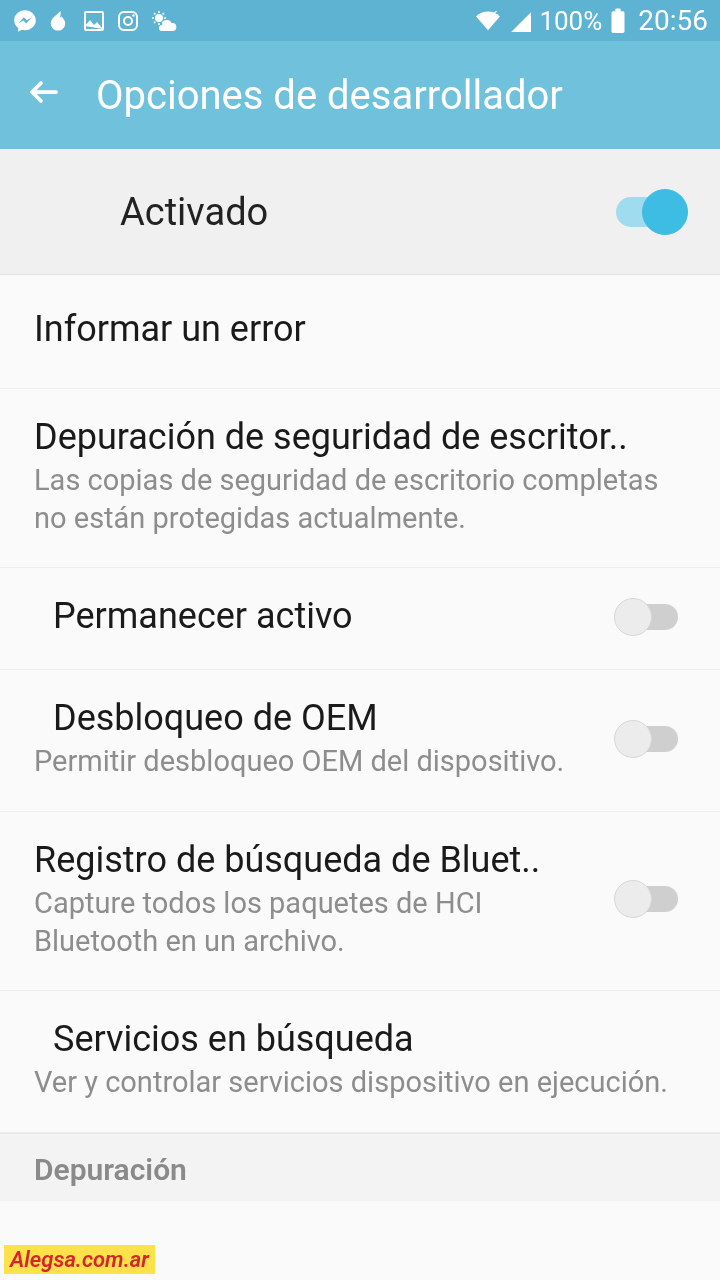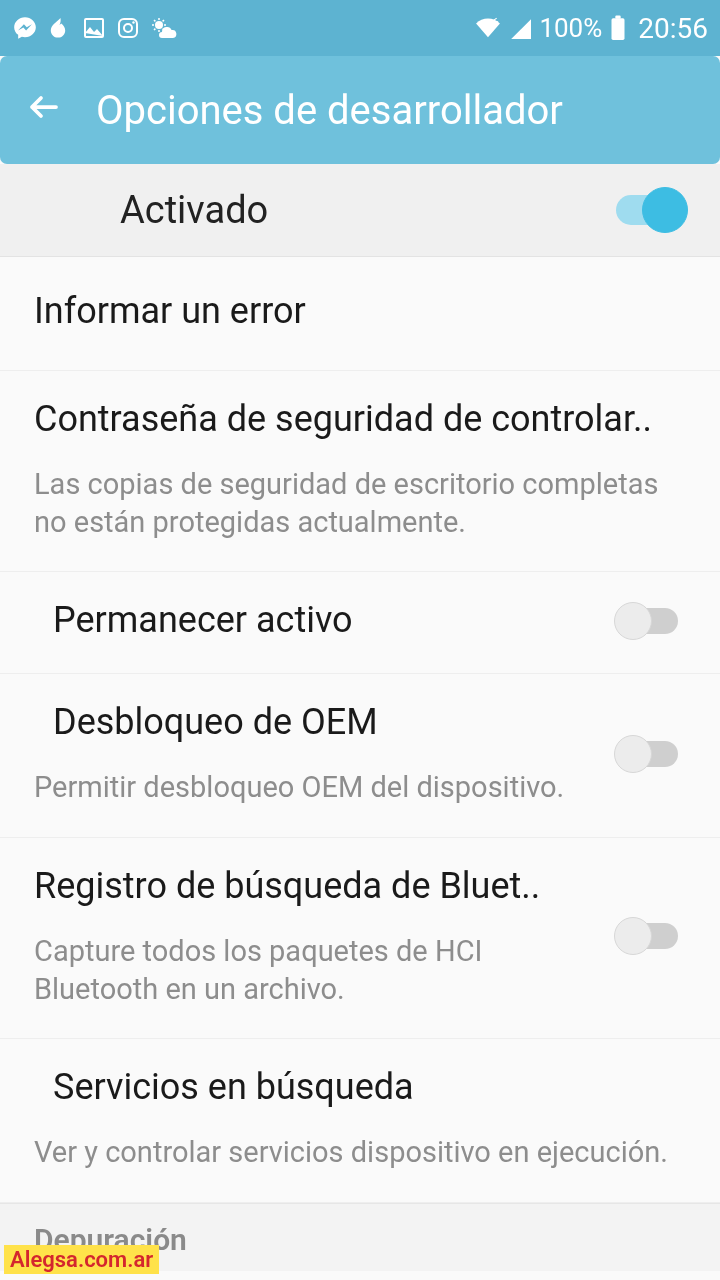--- a/index.html
+++ b/index.html
@@ -1,20 +1,20 @@
 <!DOCTYPE html>
 <html><head>
 <meta charset="utf-8">
 <style>
   * { margin: 0; padding: 0; box-sizing: border-box; }
   html, body { width: 720px; height: 1280px; font-family: -apple-system, Roboto, "Segoe UI", sans-serif; background: #fafafa; overflow: hidden; }
 
   
   .status-bar {
-    height: 56px;
+    height: 41px;
     background: #5db3d1;
     color: #fff;
     display: flex;
     align-items: center;
     justify-content: space-between;
     padding: 0 12px;
     font-size: 26px;
   }
   .status-left { display: flex; align-items: center; gap: 10px; }
   .status-right { display: flex; align-items: center; gap: 8px; font-weight: 400; }
@@ -24,29 +24,28 @@
 
   
   .app-bar {
     height: 108px;
     background: #6fc1dc;
     color: #fff;
     display: flex;
     align-items: center;
     padding: 0 26px;
     gap: 34px;
-    border-radius: 7px;
   }
   .app-bar .back { font-size: 40px; line-height: 1; }
   .app-bar .title { font-size: 40px; font-weight: 400; }
 
   
   .master-row {
     background: #f0f0f0;
-    height: 93px;
+    height: 126px;
     display: flex;
     align-items: center;
     justify-content: space-between;
     padding: 0 32px 0 120px;
     border-bottom: 1px solid #e3e3e3;
   }
   .master-row .label { font-size: 38px; color: #222; }
 
   
   .toggle {
@@ -92,39 +91,40 @@
     line-height: 1.25;
     white-space: nowrap;
     overflow: hidden;
     text-overflow: ellipsis;
   }
   .row .title.wrap { white-space: normal; margin-left: 19px; }
   .row .sub {
     font-size: 29px;
     color: #8d8d8d;
     line-height: 1.3;
-    margin-top: 24px;
+    margin-top: 2px;
   }
   .row.nosub .title { padding: 6px 0; }
 
   .section-header {
     padding: 18px 34px 14px 34px;
     font-size: 30px;
     color: #8a8a8a;
     font-weight: 600;
     background: #f3f3f3;
     border-top: 1px solid #e6e6e6;
   }
 
   
   .watermark {
     position: absolute;
     bottom: 6px; left: 4px;
     font-size: 22px;
     color: #d4262e;
+    font-style: italic;
     font-weight: 600;
     background: #ffe24a;
     padding: 2px 6px;
   }
 </style>
 </head>
 <body>
 
 <div class="status-bar">
   <div class="status-left">
@@ -202,21 +202,21 @@
 <div class="list">
 
   <div class="row nosub">
     <div class="text">
       <div class="title">Informar un error</div>
     </div>
   </div>
 
   <div class="row">
     <div class="text">
-      <div class="title">Contraseña de seguridad de controlar..</div>
+      <div class="title">Depuración de seguridad de escritor..</div>
       <div class="sub">Las copias de seguridad de escritorio completas no están protegidas actualmente.</div>
     </div>
   </div>
 
   <div class="row">
     <div class="text">
       <div class="title wrap">Permanecer activo</div>
     </div>
     <span class="toggle">
       <span class="track"></span>

